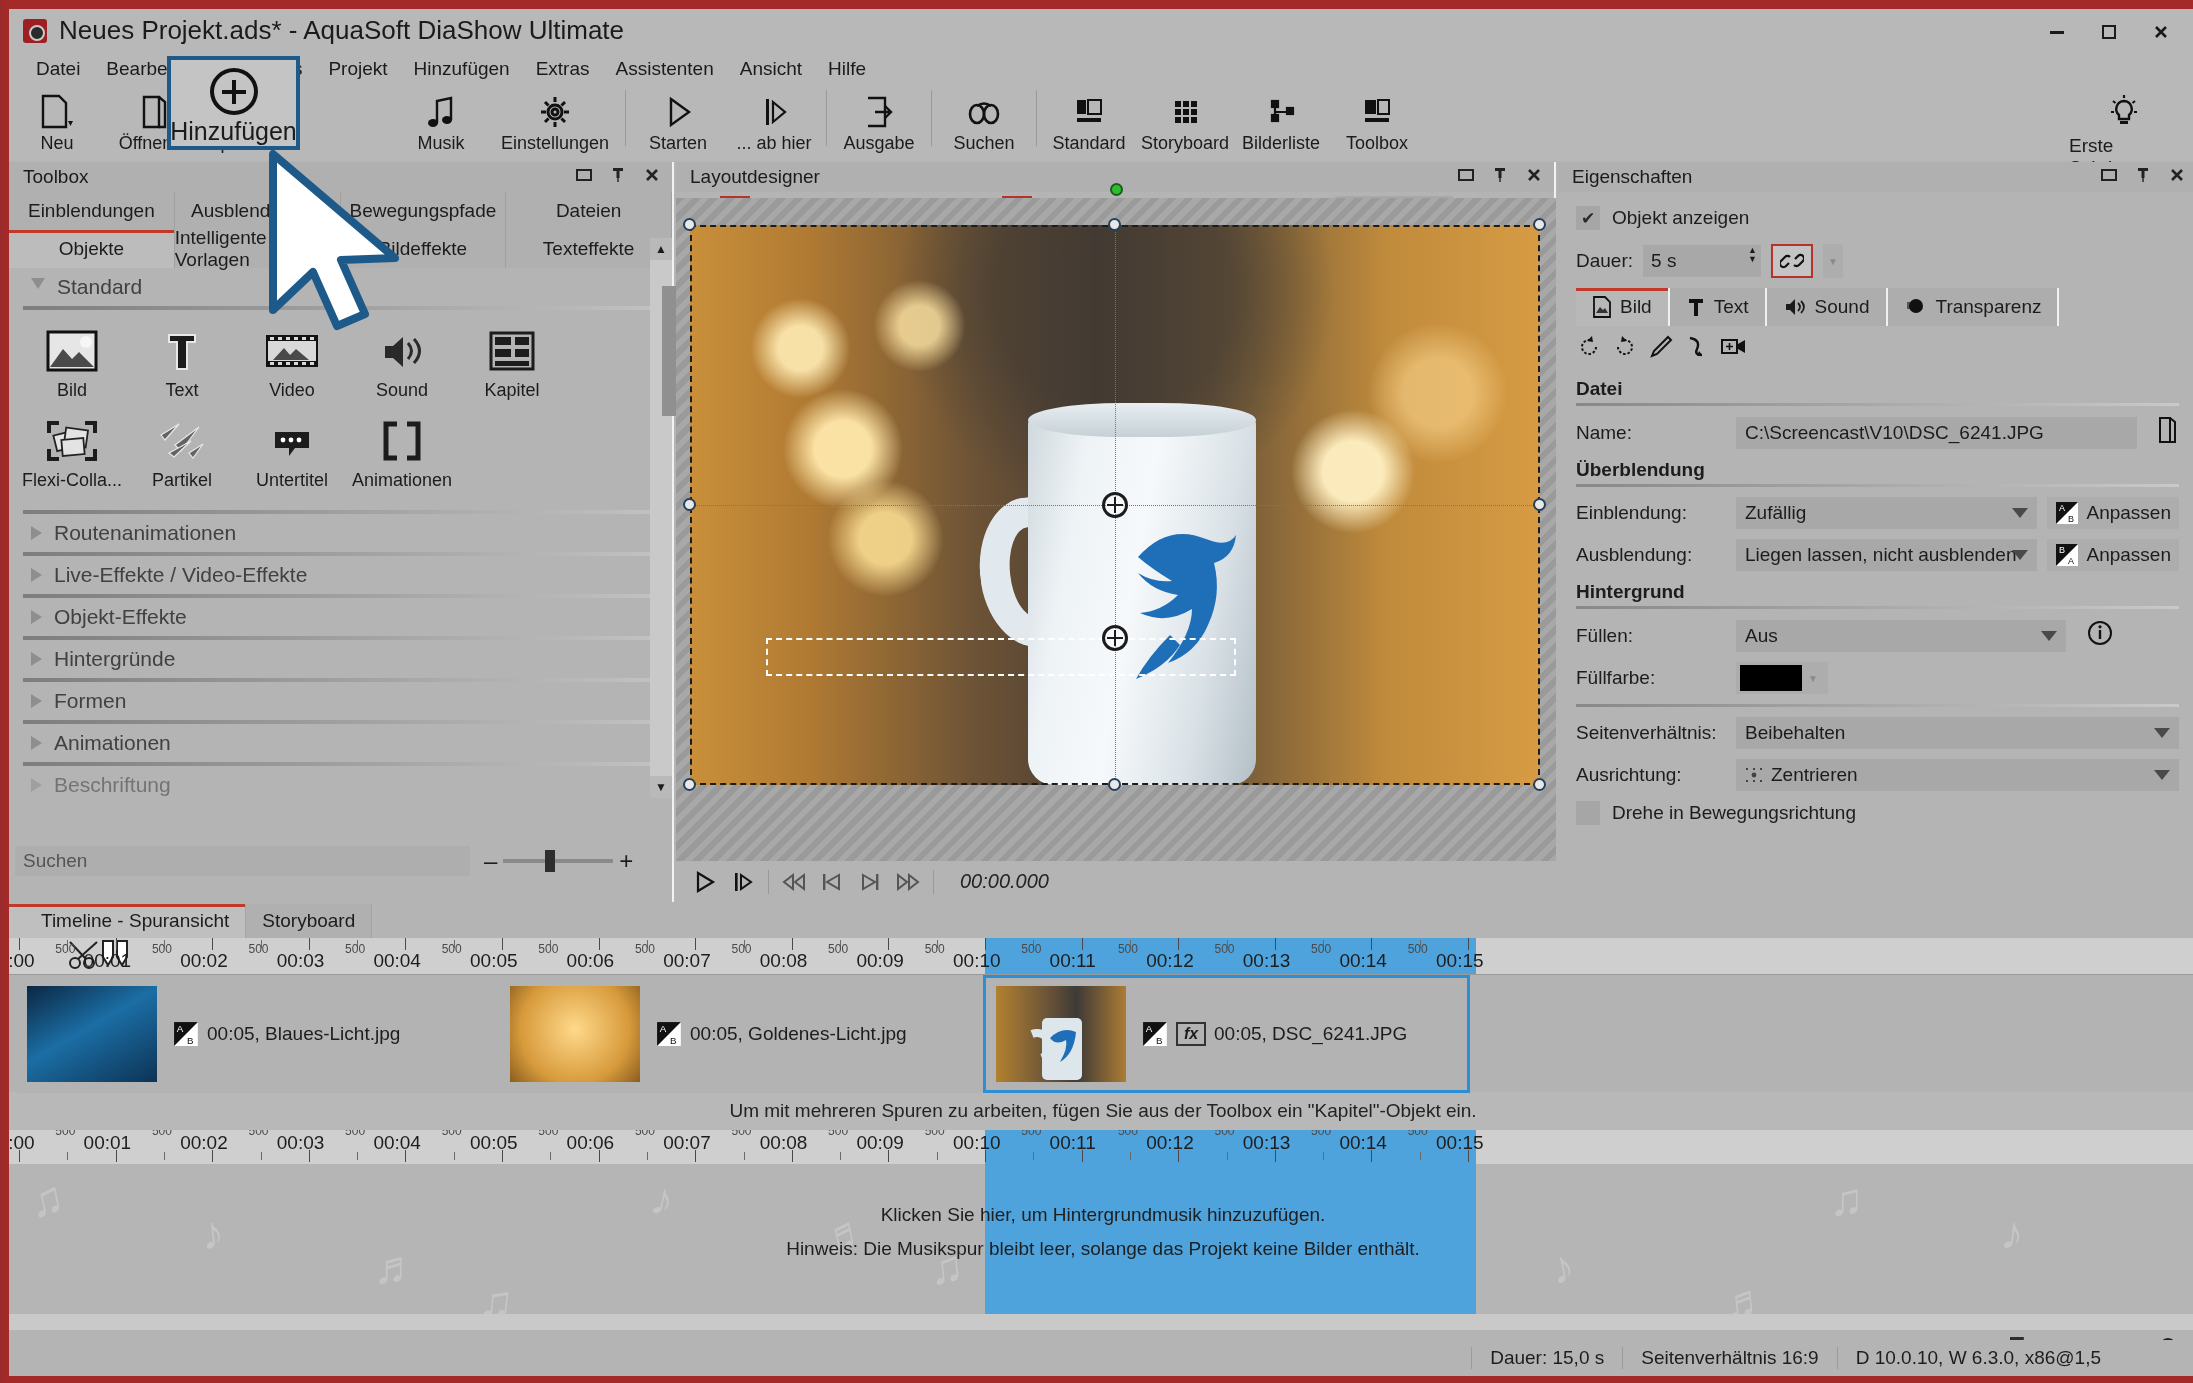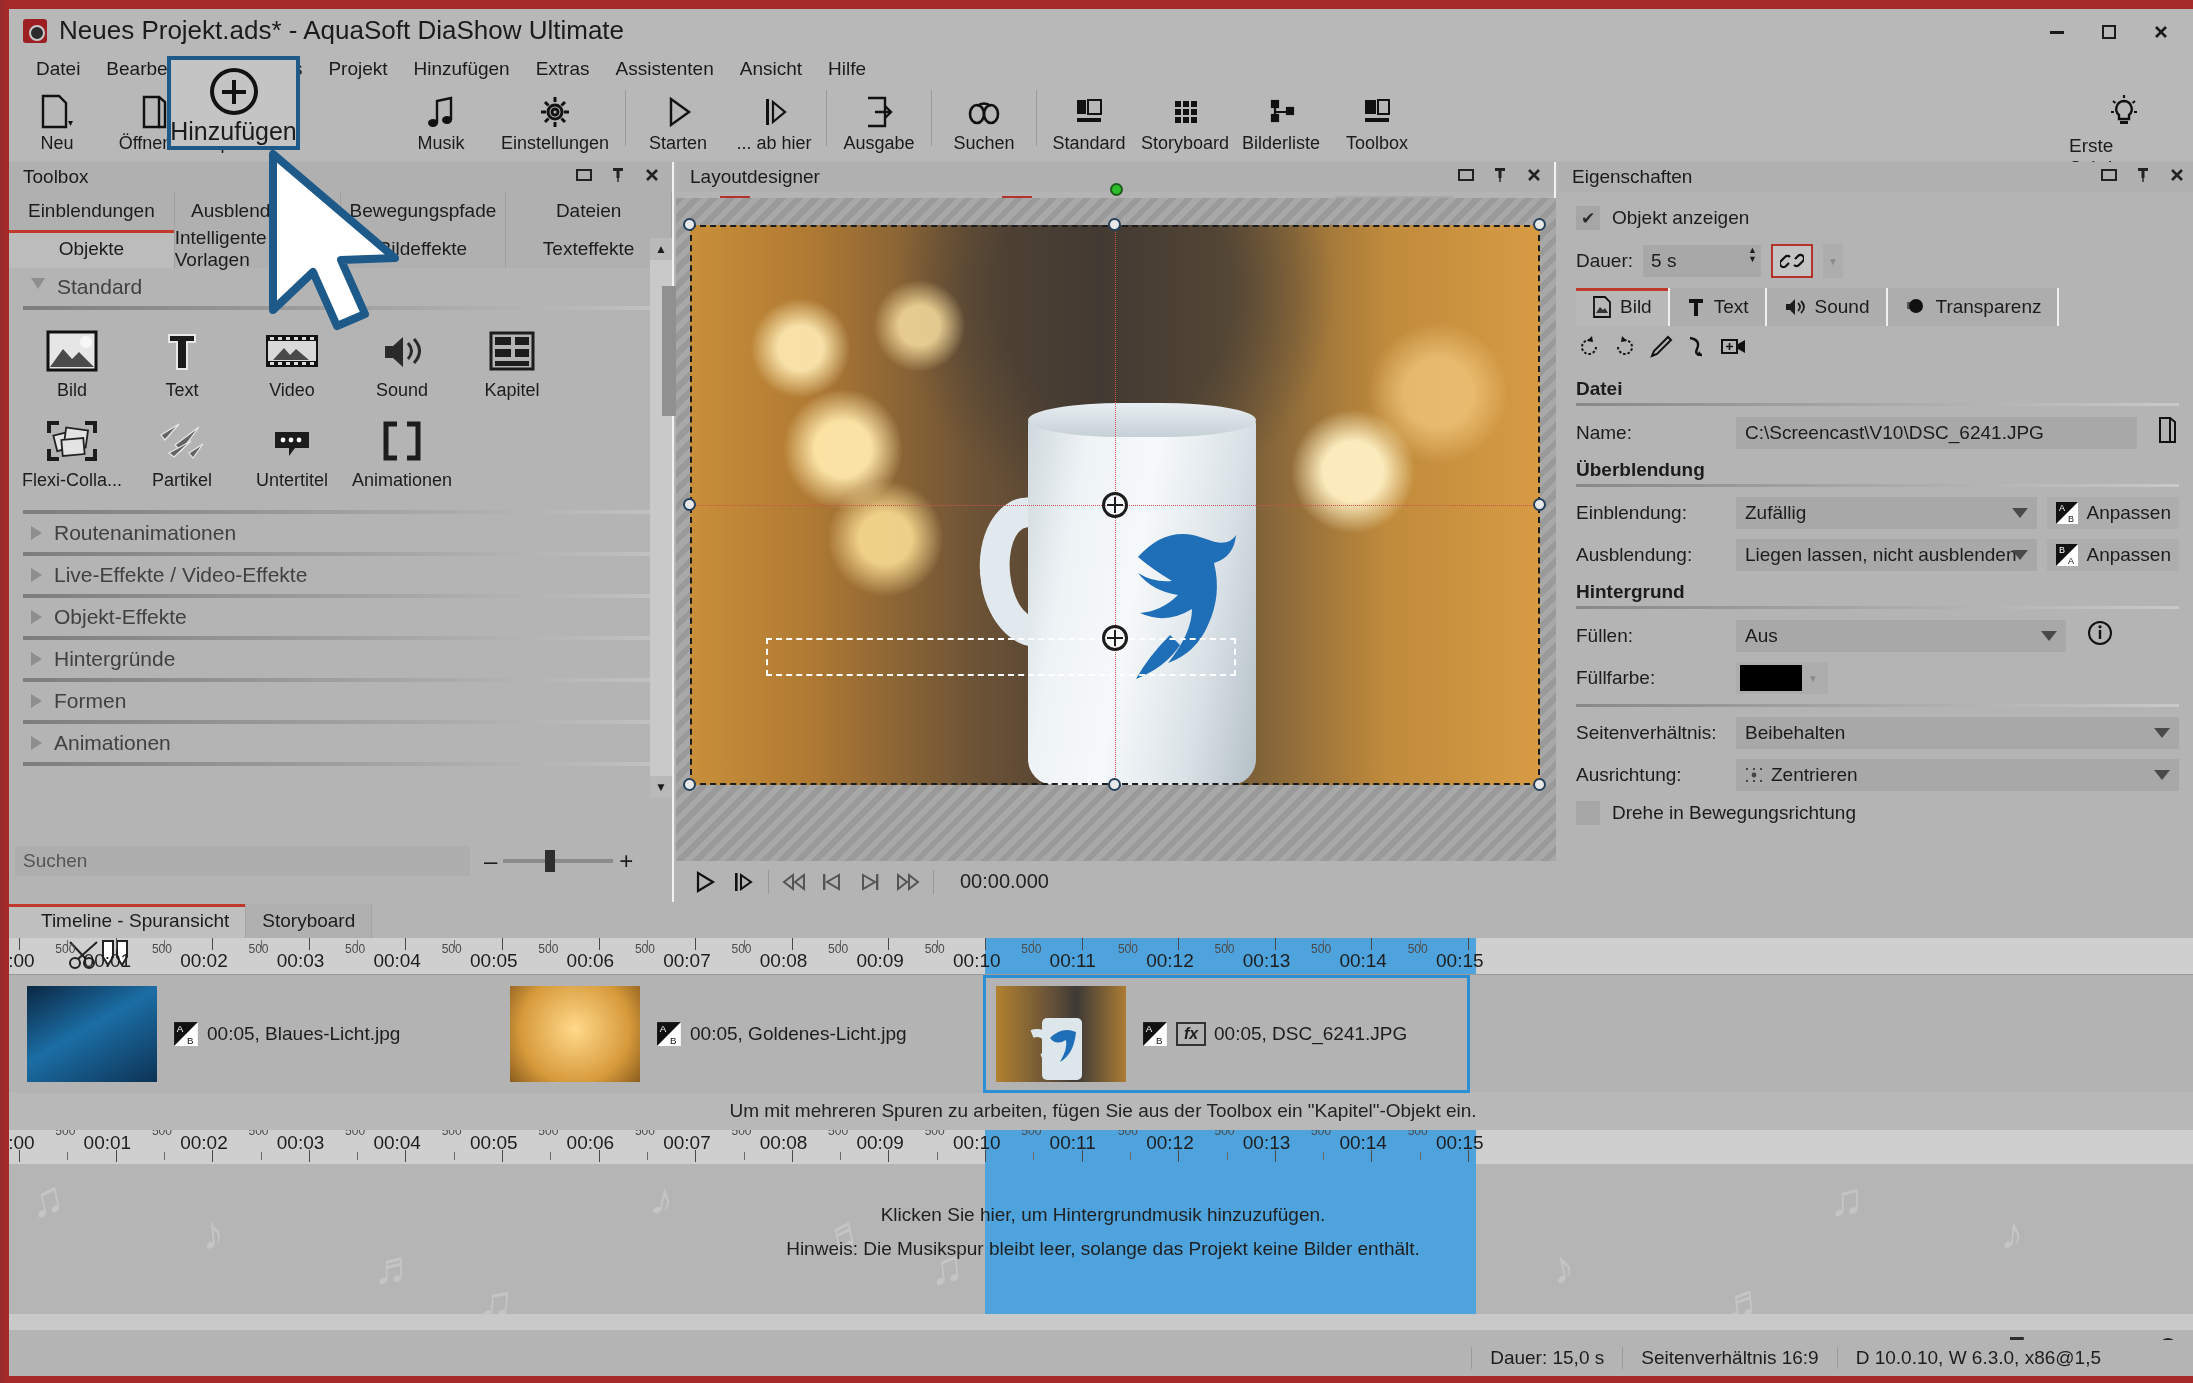--- a/index.html
+++ b/index.html
@@ -136,21 +136,21 @@
   .center-node::before{ left:9px; top:2px; width:2px; height:16px;}
   .center-node::after{ left:2px; top:9px; width:16px; height:2px;}
   .txtbox { position:absolute; left:90px; top:440px; width:470px; height:38px; border:2px dashed #ffffff;}
   .bot-node { position:absolute; left:427px; top:502px; width:26px; height:26px; border-radius:50%;
               border:3px solid #1c1c1c; background:rgba(255,255,255,0.3);}
   .bot-node::before,.bot-node::after{ content:""; position:absolute; background:#1c1c1c;}
   .bot-node::before{ left:9px; top:2px; width:2px; height:16px;}
   .bot-node::after{ left:2px; top:9px; width:16px; height:2px;}
 
   .playbar { position:absolute; left:0; bottom:0; width:880px; height:41px; background:#b4b4b4;
-             display:flex; align-items:center; gap:4px; padding-left:12px;}
+             display:flex; align-items:center; gap:4px; padding-left:12px;font-style:italic;}
   .pb { width:34px; height:30px; display:flex; align-items:center; justify-content:center;}
   .pb-time { font-size:20px; margin-left:18px; color:#232323;}
 
   
   .props { position:absolute; left:1554px; top:162px; width:639px; height:740px; background:#b4b4b4; }
   .pr-body { padding:14px 18px 0 18px; }
   .chkrow { display:flex; align-items:center; gap:12px; margin-bottom:14px;}
   .chk { width:24px;height:24px;background:#a6a6a6; display:flex;align-items:center;justify-content:center;
          font-size:17px; color:#2a2a2a;}
   .chk.empty{ color:transparent;}
@@ -634,20 +634,24 @@
       <div class="tree-head">
         <span class="tri"></span>
         <span>Formen</span>
       </div>
       <div class="tree-sep"></div>
       <div class="tree-head">
         <span class="tri"></span>
         <span>Animationen</span>
       </div>
       <div class="tree-sep"></div>
+      <div class="tree-head" style="opacity:.55">
+        <span class="tri"></span>
+        <span>Beschriftung</span>
+      </div>
     </div>
 
     <div class="tb-scroll">
       <div class="up">▲</div>
       <div class="thumb"></div>
       <div class="dn" style="position:absolute;bottom:0;left:0;right:0;">▼</div>
     </div>
 
     <div class="search-row">
       <div class="search-box">Suchen</div>

